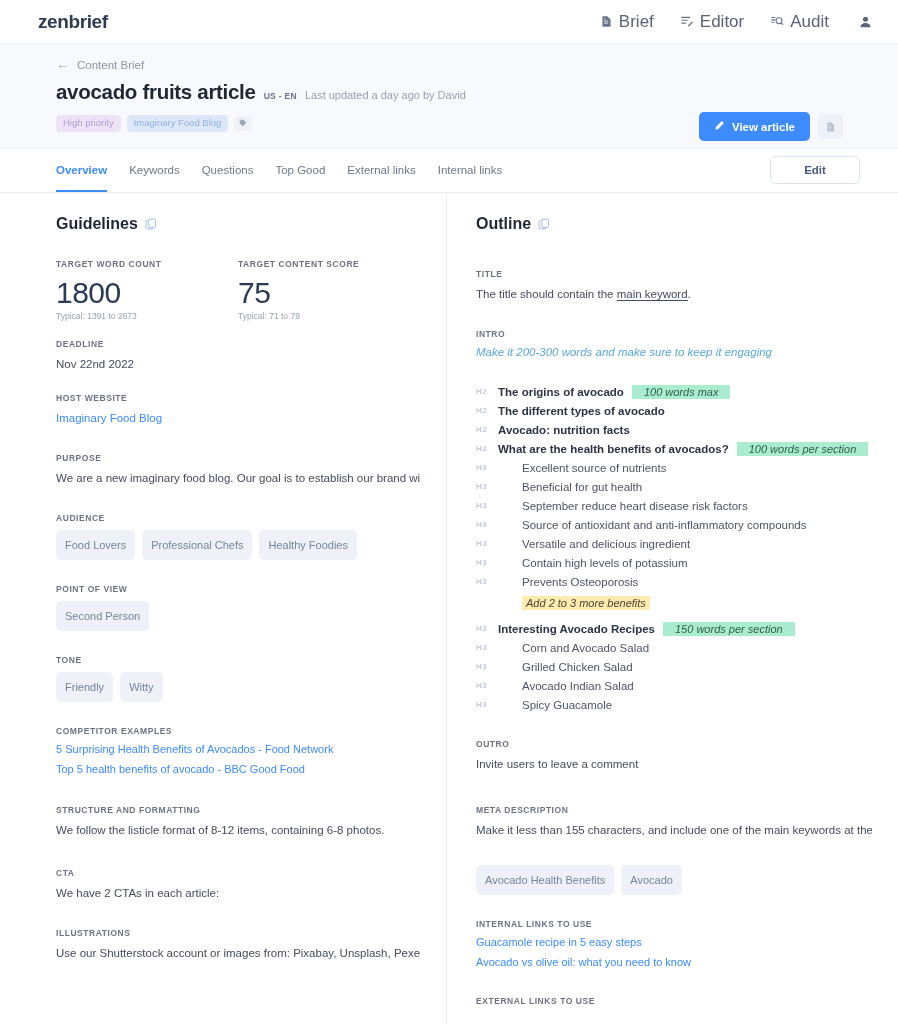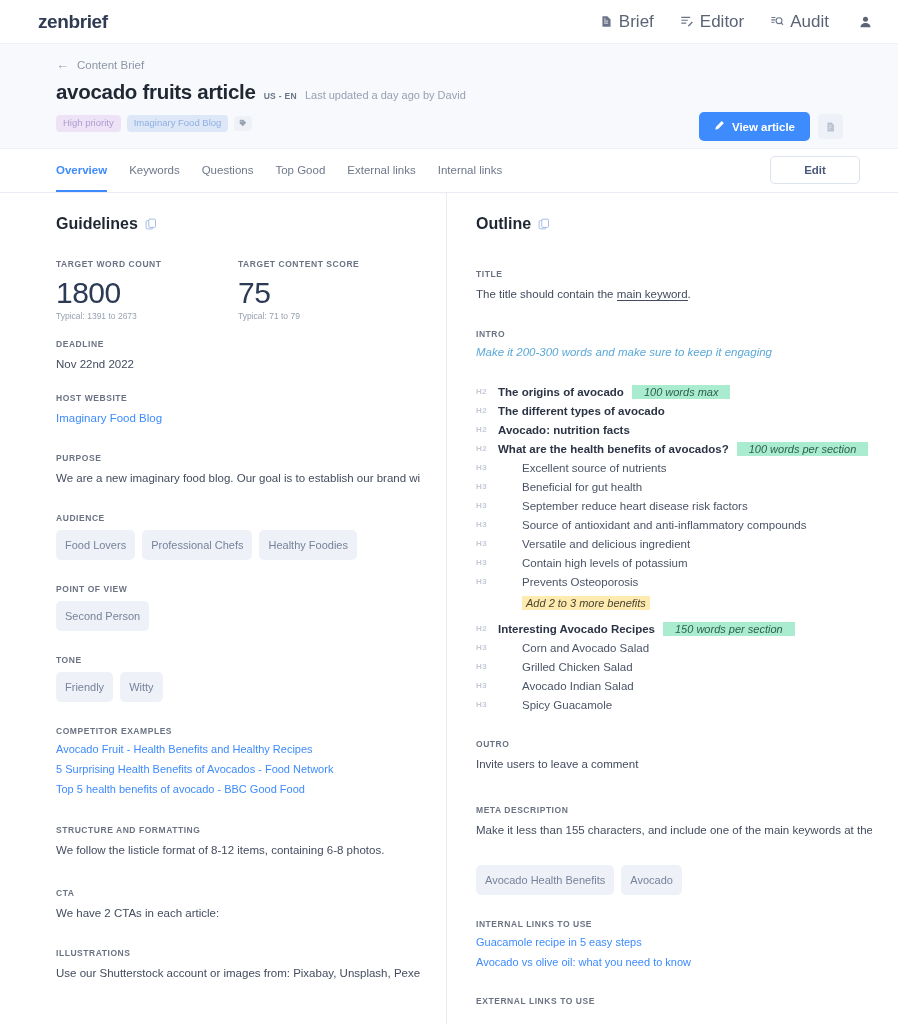--- a/index.html
+++ b/index.html
@@ -456,21 +456,20 @@
       <div class="flabel">TONE</div>
       <div class="pills">
         <span class="pill">Friendly</span>
         <span class="pill">Witty</span>
       </div>
     </div>
 
     <div class="field" style="margin-top:24px;">
       <div class="flabel">COMPETITOR EXAMPLES</div>
       <div class="linklist">
-        <a>Avocado Fruit - Health Benefits and Healthy Recipes</a>
         <a>5 Surprising Health Benefits of Avocados - Food Network</a>
         <a>Top 5 health benefits of avocado - BBC Good Food</a>
       </div>
     </div>
 
     <div class="field" style="margin-top:30px;">
       <div class="flabel">STRUCTURE AND FORMATTING</div>
       <div class="fvalue nowrap">We follow the listicle format of 8-12 items, containing 6-8 photos.</div>
     </div>
 

